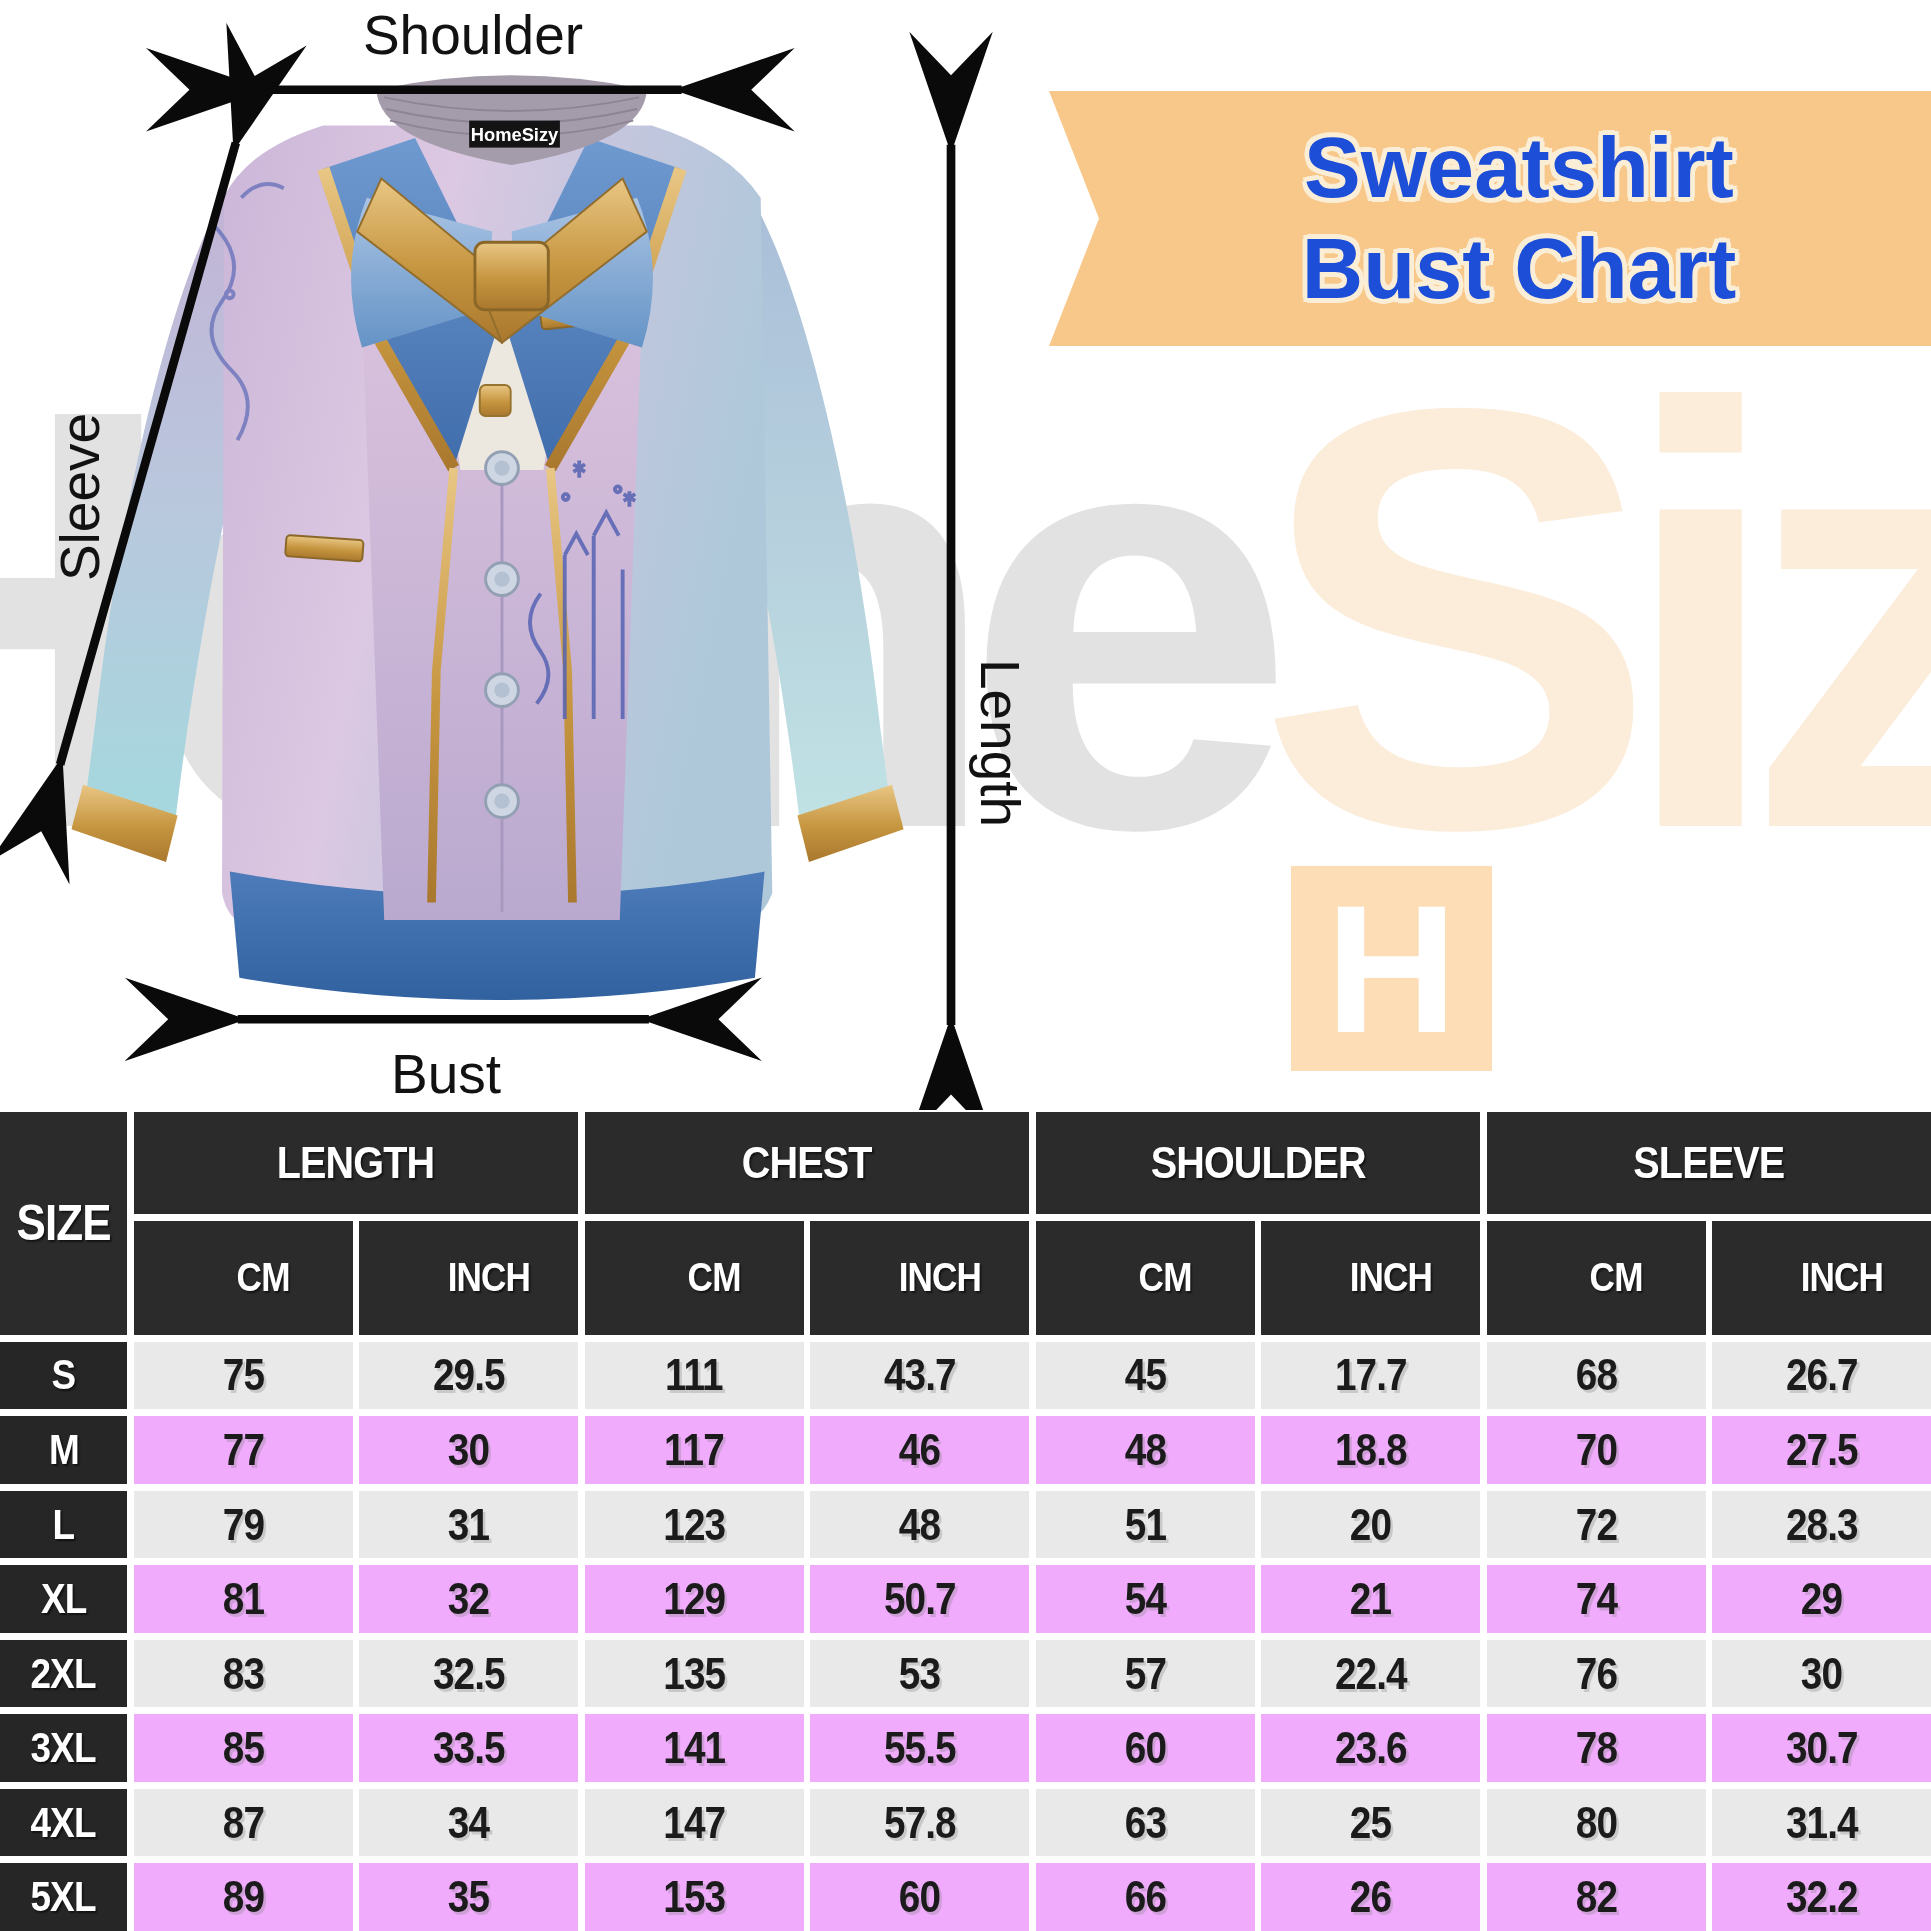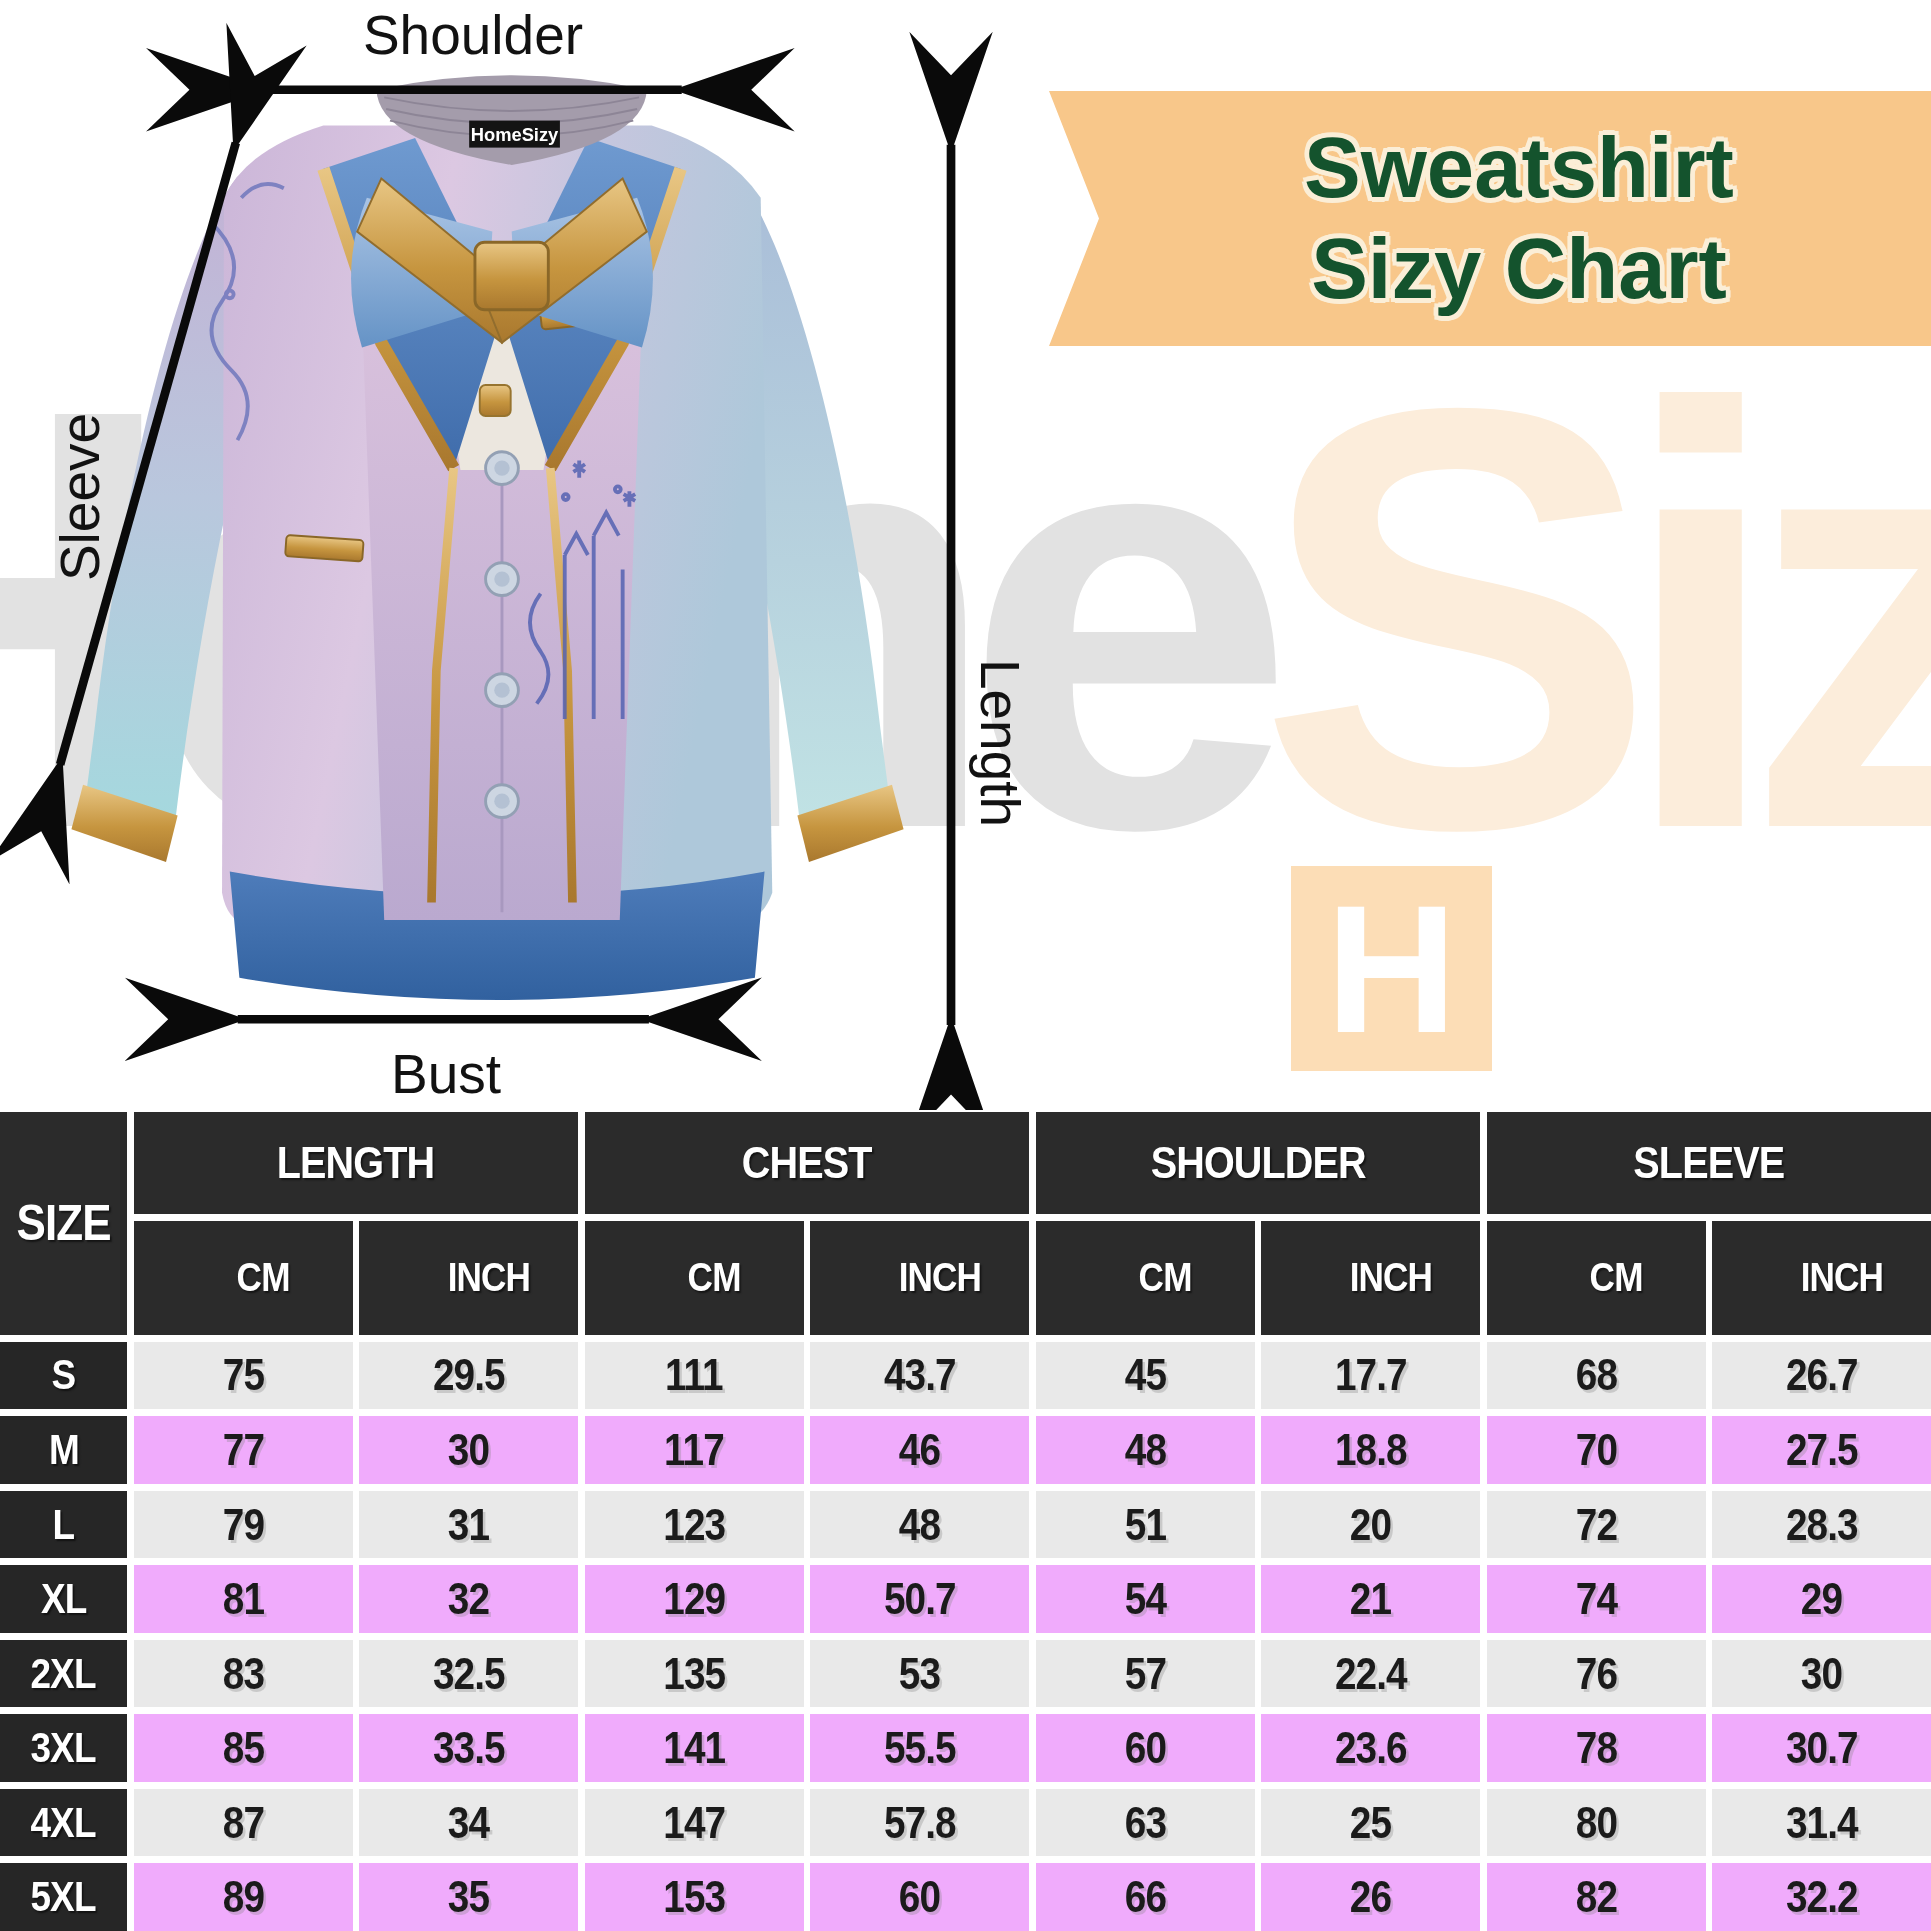--- a/index.html
+++ b/index.html
@@ -21,21 +21,21 @@
   .lbl-shoulder{left:251px;top:5.8px;width:444px;}
   .lbl-sleeve{left:-55px;top:468px;width:270px;height:58px;transform:rotate(-90deg);}
   .lbl-length{left:867px;top:714px;width:266px;height:58px;transform:rotate(90deg);}
   .lbl-bust{left:253px;top:1033px;width:386px;margin-top:12px;}
 
   
   .banner{position:absolute;left:1049px;top:91px;width:882px;height:255px;z-index:3;
           background:#F8C78A;display:flex;flex-direction:column;justify-content:center;
           align-items:center;padding-left:58px;box-sizing:border-box;
           clip-path:polygon(0 0,100% 0,100% 100%,0 100%,50px 50%);}
-  .banner-line{font-size:85px;font-weight:700;color:#14532d;line-height:1.18;
+  .banner-line{font-size:85px;font-weight:700;color:#1d4ed8;line-height:1.18;
     text-shadow:-3.9px -3.9px 0 #FBEED7,3.9px -3.9px 0 #FBEED7,-3.9px 3.9px 0 #FBEED7,3.9px 3.9px 0 #FBEED7,
                  0 -4.8px 0 #FBEED7,0 4.8px 0 #FBEED7,-4.8px 0 0 #FBEED7,4.8px 0 0 #FBEED7;}
 
   
   .logo-block{position:absolute;left:1291px;top:866px;width:201px;height:205px;z-index:1;
               background:#FCDDB6;display:flex;align-items:center;justify-content:center;
               color:#ffffff;font-size:182px;font-weight:800;line-height:1;}
 
   
   .size-table{position:absolute;left:0;top:1112px;width:1931px;height:819px;z-index:3;
@@ -196,21 +196,21 @@
       <line x1="246" y1="1056" x2="672" y2="1056" stroke="#0a0a0a" stroke-width="9" marker-start="url(#ah)" marker-end="url(#ah)"></line>
     </svg>
 
     <div class="meas-label lbl-shoulder">Shoulder</div>
     <div class="meas-label lbl-sleeve">Sleeve</div>
     <div class="meas-label lbl-length">Length</div>
     <div class="meas-label lbl-bust">Bust</div>
 
     <div class="banner">
       <div class="banner-line">Sweatshirt</div>
-      <div class="banner-line">Sizy Chart</div>
+      <div class="banner-line">Bust Chart</div>
     </div>
 
     <div class="logo-block">
       <span>H</span>
     </div>
   </div>
 
   <div class="size-table">
     <div class="cell hdr hdr-size">
       <span class="condensed">SIZE</span>

